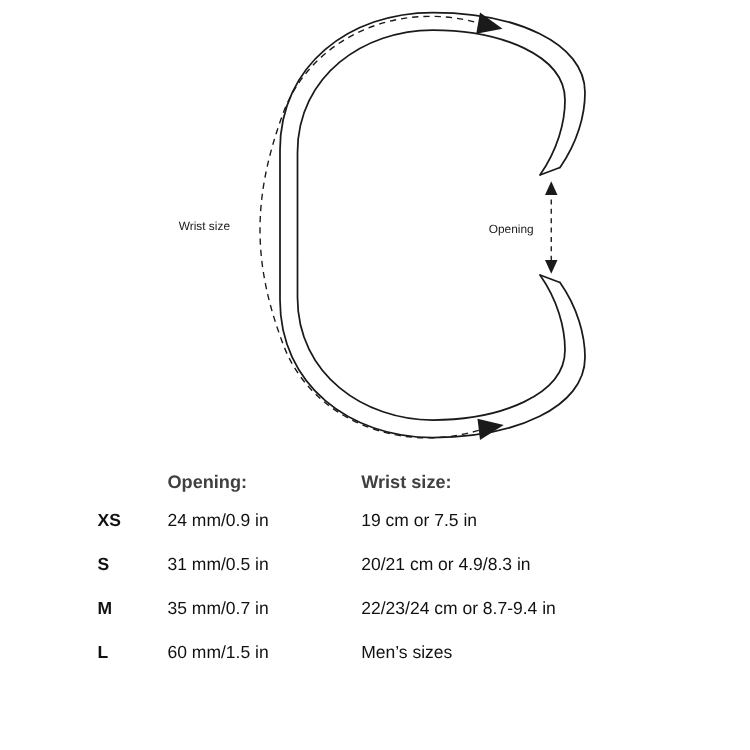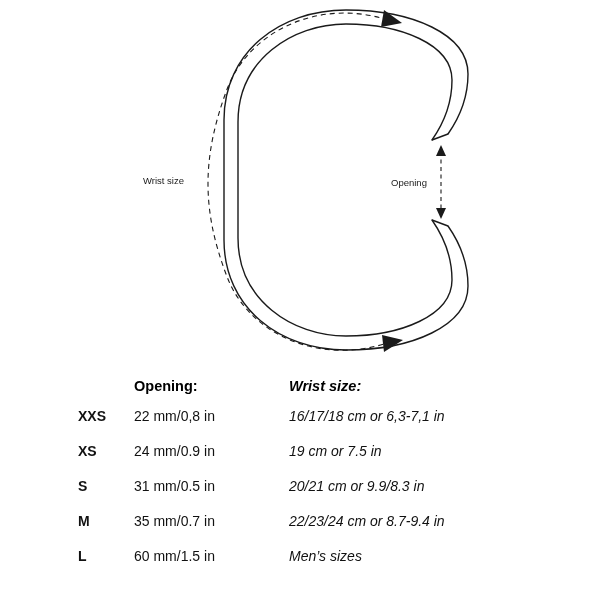--- a/index.html
+++ b/index.html
@@ -40,39 +40,38 @@
   table.size-table {
     border-collapse: collapse;
     margin-left: 78px;
     margin-top: 8px;
   }
   table.size-table th {
     text-align: left;
     font-size: 14.5px;
     font-weight: bold;
     padding: 0 0 14px 0;
-    color: #000000;
+    color: #404040;
   }
   table.size-table td {
     text-align: left;
     font-size: 14px;
     padding: 0 0 19px 0;
     color: #111;
     white-space: nowrap;
   }
   .col-size {
     width: 56px;
     font-weight: bold;
   }
   .col-opening {
     width: 155px;
   }
   .col-wrist {
     width: 300px;
-    font-style: italic;
   }
   th.col-size {
     
   }
 </style>
 </head>
 <body>
 
 <div id="diagram-area">
   <svg width="600" height="370" viewBox="0 0 600 370" xmlns="http://www.w3.org/2000/svg">
@@ -118,33 +117,28 @@
   <table class="size-table">
     <thead>
       <tr>
         <th class="col-size"></th>
         <th class="col-opening">Opening:</th>
         <th class="col-wrist">Wrist size:</th>
       </tr>
     </thead>
     <tbody>
       <tr>
-        <td class="col-size">XXS</td>
-        <td class="col-opening">22 mm/0,8 in</td>
-        <td class="col-wrist">16/17/18 cm or 6,3-7,1 in</td>
-      </tr>
-      <tr>
         <td class="col-size">XS</td>
         <td class="col-opening">24 mm/0.9 in</td>
         <td class="col-wrist">19 cm or 7.5 in</td>
       </tr>
       <tr>
         <td class="col-size">S</td>
         <td class="col-opening">31 mm/0.5 in</td>
-        <td class="col-wrist">20/21 cm or 9.9/8.3 in</td>
+        <td class="col-wrist">20/21 cm or 4.9/8.3 in</td>
       </tr>
       <tr>
         <td class="col-size">M</td>
         <td class="col-opening">35 mm/0.7 in</td>
         <td class="col-wrist">22/23/24 cm or 8.7-9.4 in</td>
       </tr>
       <tr>
         <td class="col-size">L</td>
         <td class="col-opening">60 mm/1.5 in</td>
         <td class="col-wrist">Men’s sizes</td>

